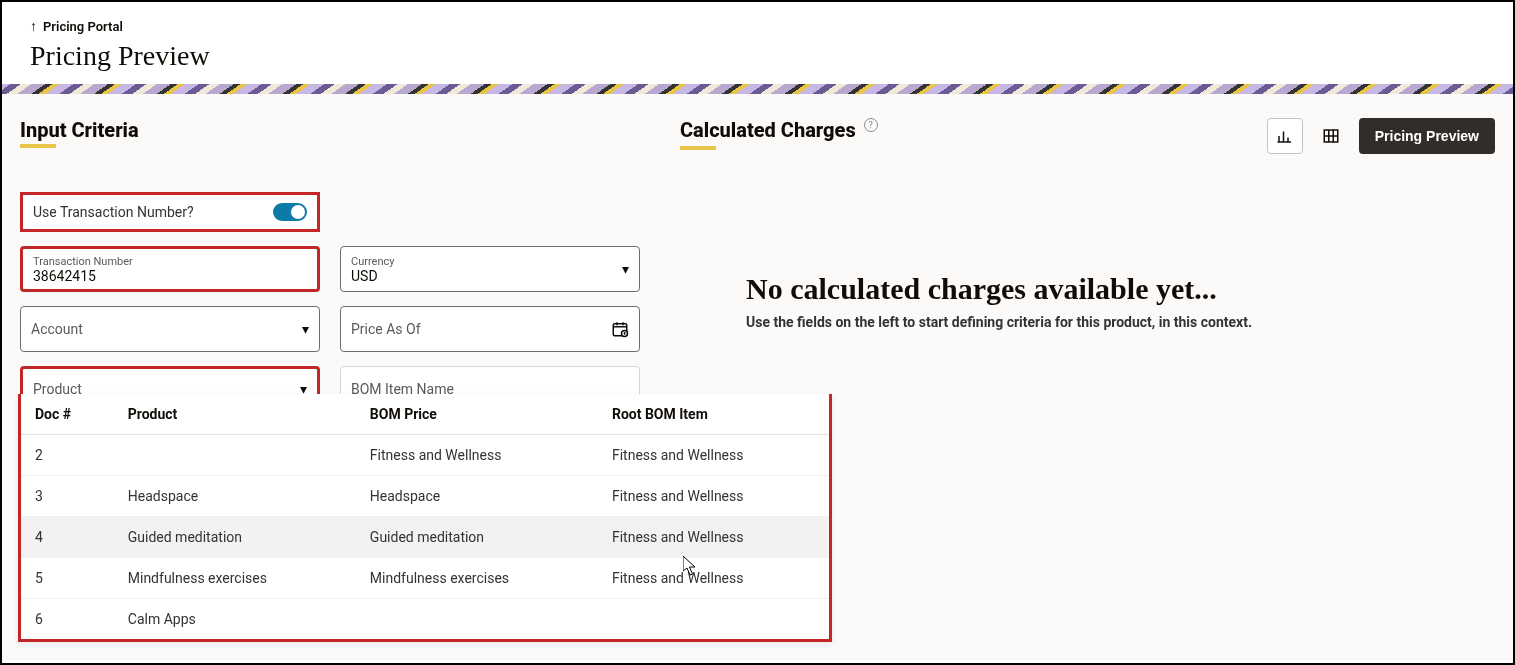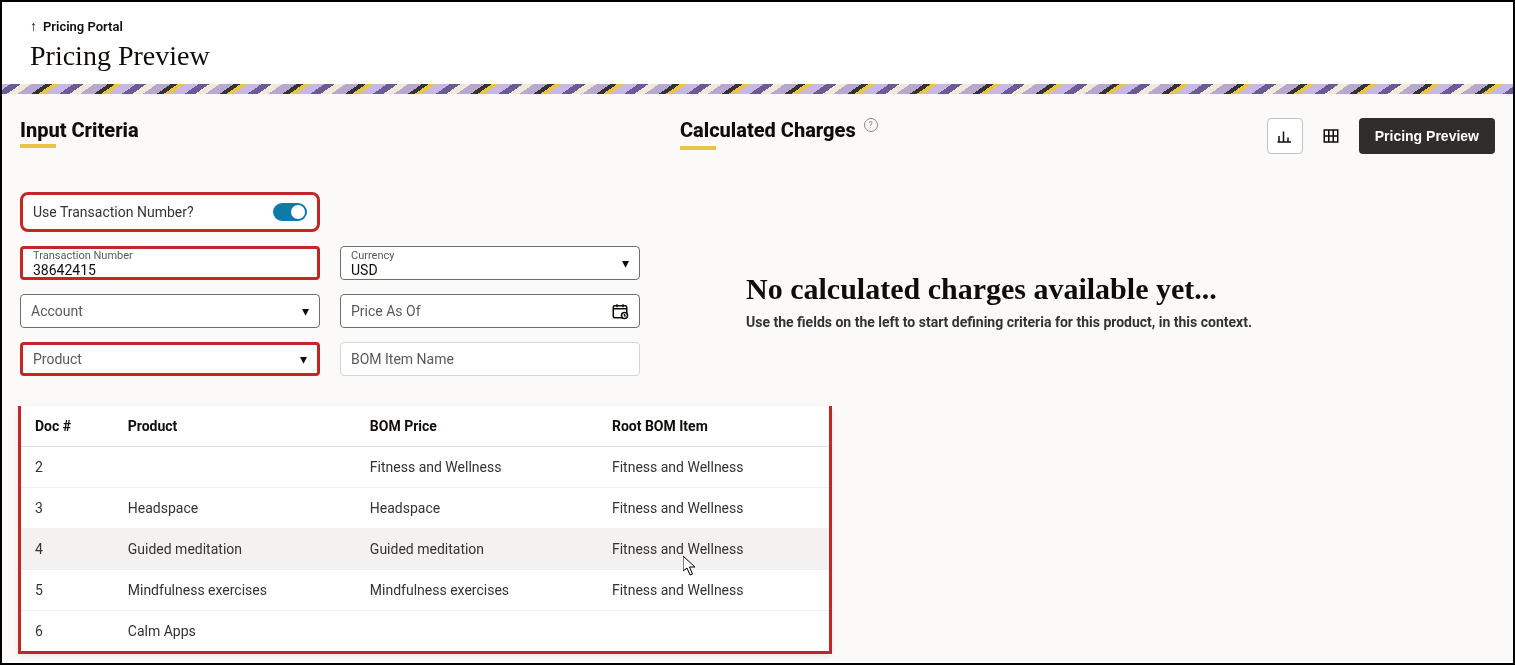--- a/index.html
+++ b/index.html
@@ -139,21 +139,21 @@
     column-gap: 20px;
     row-gap: 14px;
   }
   .toggle-row {
     grid-column: 1 / span 1;
     display: flex;
     align-items: center;
     justify-content: space-between;
     padding: 8px 10px;
     border: 3px solid #c22626;
-    border-radius: 8px;
+    border-radius: 0;
     background: #fff;
   }
   .toggle-label {
     font-size: 14px;
     color: #333;
   }
   .toggle {
     width: 34px;
     height: 18px;
     background: #0e7aa7;
@@ -170,21 +170,21 @@
     height: 14px;
     background: #fff;
     border-radius: 50%;
   }
   .spacer-cell { grid-column: 2 / span 1; }
   .field {
     border: 1px solid #6e6e6e;
     border-radius: 4px;
     background: #fff;
     padding: 6px 10px;
-    height: 34px;
+    height: 46px;
     display: flex;
     flex-direction: column;
     justify-content: center;
     position: relative;
     cursor: text;
   }
   .field.single-line { flex-direction: row; align-items: center; justify-content: space-between; }
   .field .small-label {
     font-size: 11px;
     color: #5a5a5a;
@@ -204,21 +204,21 @@
     transform: translateY(-50%);
     font-size: 14px;
     color: #100c08;
   }
   .field.highlight {
     border: 3px solid #c22626;
   }
   .product-row { position: relative; }
   .table-dropdown {
     position: absolute;
-    top: 404px;
+    top: 392px;
     left: 16px;
     width: 814px;
     background: #fff;
     border: 3px solid #c22626;
     border-top: none;
     box-shadow: 0 2px 6px rgba(0,0,0,.08);
     z-index: 50;
   }
   .table-dropdown table {
     width: 100%;

